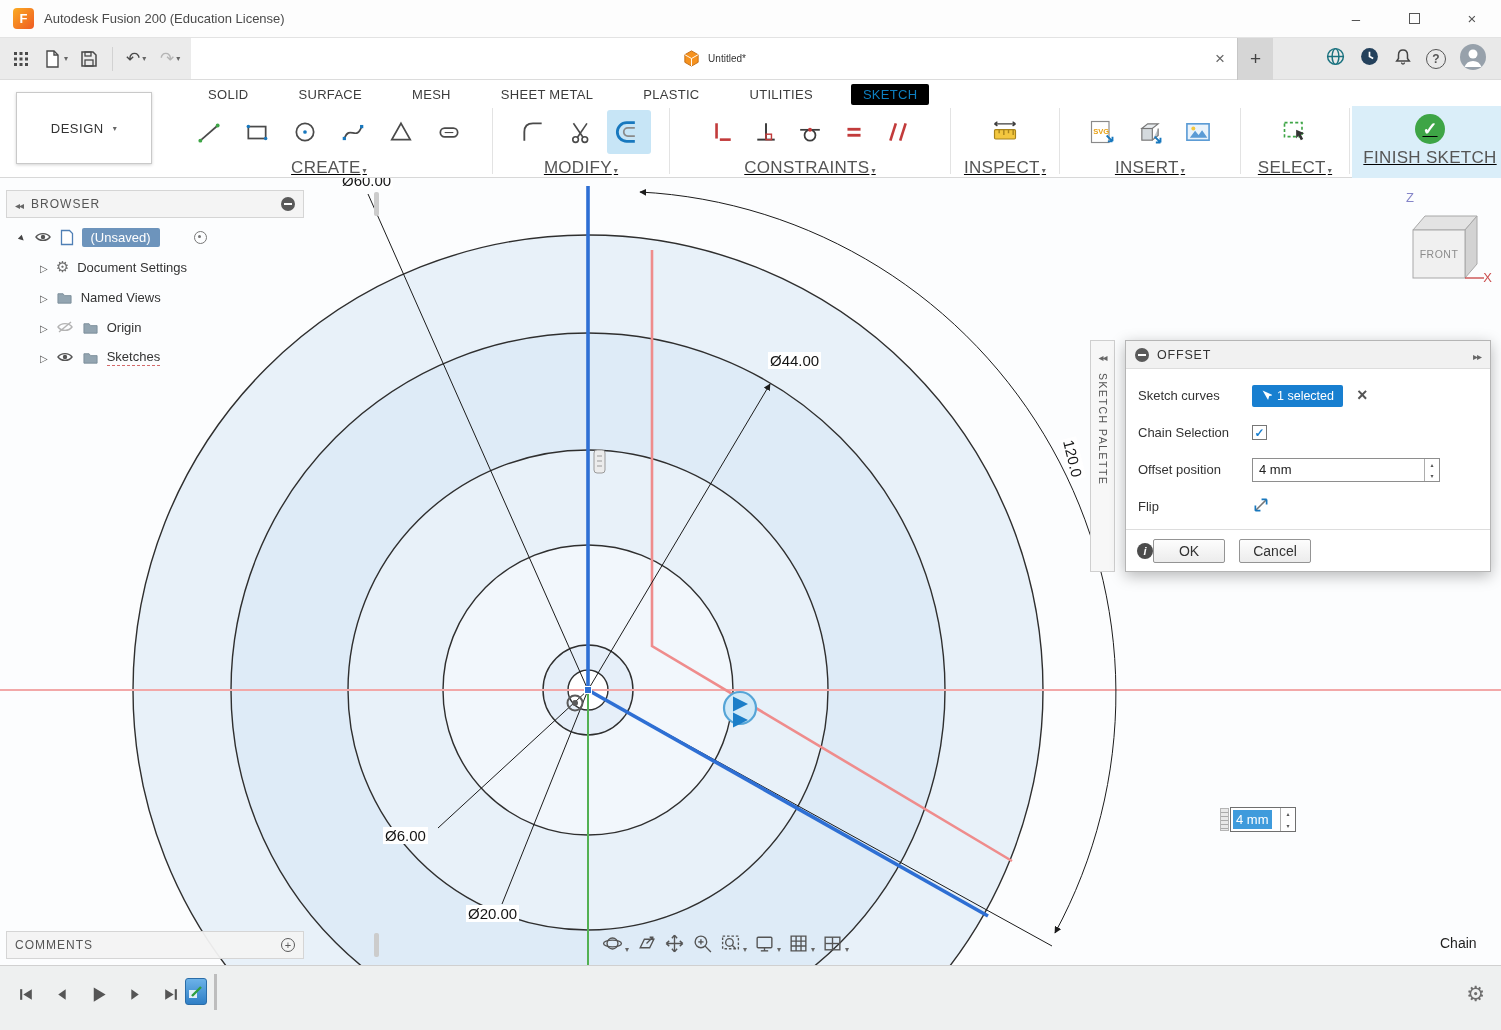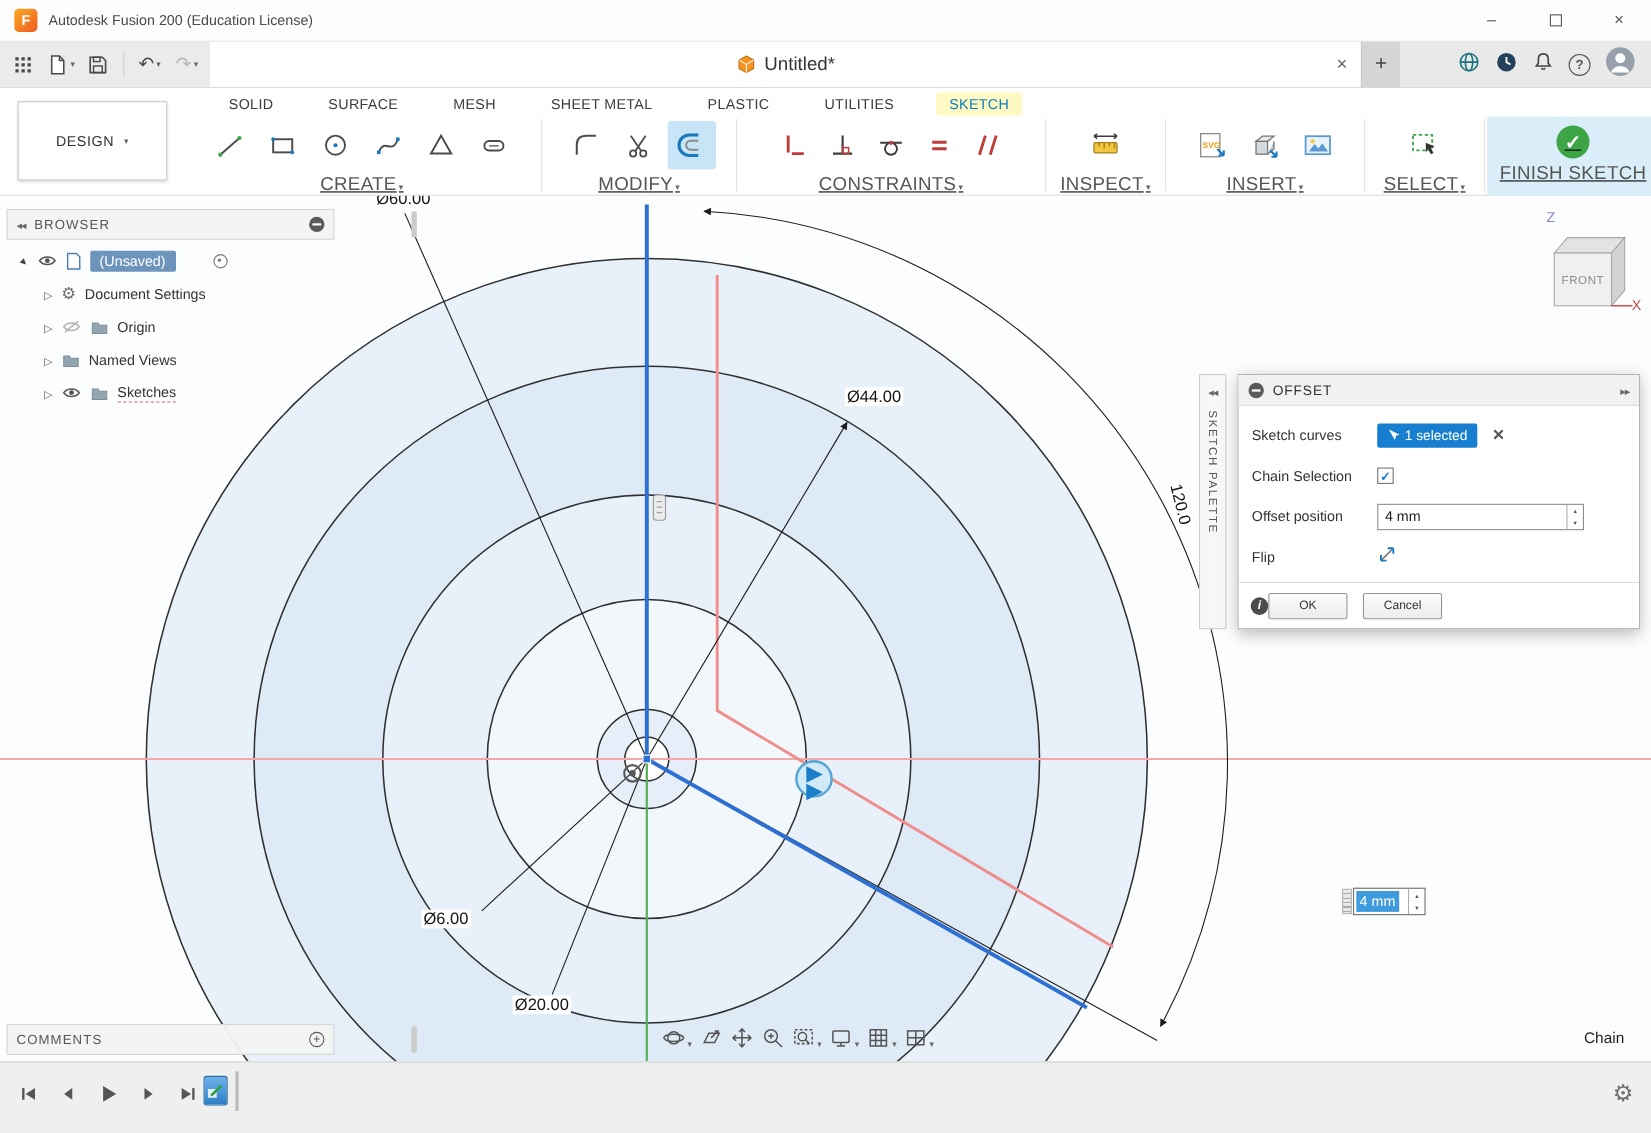--- a/index.html
+++ b/index.html
@@ -25,42 +25,42 @@
     background:#ebebeb;border-bottom:1px solid #dcdcdc;}
   .qat{display:flex;align-items:center;padding:0 6px;gap:4px;background:#ebebeb;}
   .qbtn{height:30px;min-width:30px;display:flex;align-items:center;justify-content:center;
     border-radius:3px;color:#4a4a4a;padding:0 2px;}
   .qsep{width:1px;height:24px;background:#d2d2d2;margin:0 4px;}
   .caret::after{content:"▾";font-size:8px;color:#666;margin-left:2px;}
   .undo-g{font-size:17px;color:#4a4a4a;}
   .redo-g{font-size:17px;color:#b5b5b5;}
   .tabstrip{flex:1;background:#fff;display:flex;align-items:center;justify-content:center;
     position:relative;}
-  .doc-tab{display:flex;align-items:center;gap:7px;font-size:17px;color:#333;}
+  .doc-tab{display:flex;align-items:center;gap:7px;font-size:10px;color:#333;}
   .tab-close{position:absolute;right:12px;top:0;height:100%;display:flex;align-items:center;
     color:#666;font-size:14px;}
   .tab-close::after{content:"×";font-size:17px;}
   .newtab{width:36px;height:42px;background:#d6d6d6;border-left:1px solid #c6c6c6;
     display:flex;align-items:center;justify-content:center;color:#444;}
   .newtab::after{content:"+";font-size:19px;}
   .right-icons{width:228px;background:#e9e9e9;display:flex;align-items:center;
     justify-content:flex-end;gap:13px;padding-right:14px;}
   .help-ico{width:20px;height:20px;border:1.5px solid #555;border-radius:50%;
     display:flex;align-items:center;justify-content:center;font-size:12px;color:#555;font-weight:bold;}
   .help-ico::after{content:"?";}
 
   
   .ribbon{position:absolute;top:80px;left:0;right:0;height:98px;background:#fff;
     border-bottom:1px solid #d8d8d8;}
   .ws-box{position:absolute;left:16px;top:12px;width:136px;height:72px;background:#fff;
     border:1px solid #c9c9c9;box-shadow:0 1px 3px rgba(0,0,0,.18);display:flex;
     align-items:center;justify-content:center;gap:7px;font-size:13px;color:#333;letter-spacing:.5px;}
   .rtabs{position:absolute;left:196px;top:2px;display:flex;gap:26px;align-items:center;height:24px;}
   .rtab{font-size:13px;color:#3c3c3c;padding:3px 12px;letter-spacing:.3px;}
-  .rtab.active{background:#fef9c3;color:#0d7fc0;border-radius:2px;}
+  .rtab.active{background:#000000;color:#0d7fc0;border-radius:2px;}
   .groups{position:absolute;left:168px;top:26px;display:flex;height:72px;}
   .group{display:flex;flex-direction:column;text-decoration:underline;}
   .tools{display:flex;align-items:center;justify-content:center;gap:4px;height:52px;}
   .gl{height:18px;font-size:17px;color:#555;text-align:center;letter-spacing:.3px;}
   .sep{width:1px;background:#e3e3e3;height:66px;margin:2px 2px 0 2px;}
   .tool{width:44px;height:44px;display:flex;align-items:center;justify-content:center;border-radius:3px;}
   .tool.small{width:40px;}
   .tool.active{background:#c7e5f6;}
   .finish{background:#daeef9;width:156px;align-items:center;}
   .chk-circle{width:30px;height:30px;border-radius:50%;background:#3ea546;color:#fff;
@@ -131,21 +131,21 @@
   .spin{width:15px;height:100%;border-left:1px solid #adadad;display:flex;flex-direction:column;}
   .spin .up,.spin .dn{flex:1;display:flex;align-items:center;justify-content:center;
     font-size:6px;color:#555;}
   .spin .up::after{content:"▴";}
   .spin .dn::after{content:"▾";}
   .ofoot{border-top:1px solid #ddd;height:42px;display:flex;align-items:center;padding:0 11px;}
   .info-ico{width:16px;height:16px;border-radius:50%;background:#4c4c4c;color:#fff;font-size:11px;
     font-style:italic;font-weight:bold;display:flex;align-items:center;justify-content:center;}
   .info-ico::after{content:"i";}
   .btn{height:24px;min-width:72px;background:linear-gradient(#fdfdfd,#ececec);
-    border:1px solid #949494;border-radius:2px;font-size:11px;color:#333;
+    border:1px solid #949494;border-radius:2px;font-size:14px;color:#333;
     display:flex;align-items:center;justify-content:center;}
   .ofoot .btn + .btn{margin-left:14px;}
   .ofoot .btn:first-of-type{margin-left:auto;}
 
   
   .finput{position:absolute;left:1220px;top:628px;display:flex;align-items:center;height:27px;}
   .fgrip{width:9px;height:23px;background:#e8e8e8;border:1px solid #b5b5b5;margin-right:1px;
     background-image:repeating-linear-gradient(#e8e8e8 0 3px,#aaa 3px 4px);}
   .fbox{width:66px;height:25px;border:1px solid #6f6f6f;background:#fff;display:flex;align-items:center;}
   .fsel{background:#3f9bdc;color:#fff;font-size:13px;padding:2px 3px;margin-left:2px;}
@@ -558,35 +558,35 @@
         <span class="chip">(Unsaved)</span>
         <span class="target-ico" style="margin-left:26px"></span>
       </div>
       <div class="trow">
         <span class="exp" style="margin-left:32px"></span>
         <span class="gear-g">⚙</span>
         <span>Document Settings</span>
       </div>
       <div class="trow">
         <span class="exp" style="margin-left:32px"></span>
+        <svg width="17" height="15" viewBox="0 0 18 16">
+            <path d="M2 4 h5.5 l1.5 2 H16 v8 H2 z" fill="#93a5b1" stroke="#7c8e9a"></path>
+          </svg>
+        <span>Named Views</span>
+      </div>
+      <div class="trow">
+        <span class="exp" style="margin-left:32px"></span>
         <svg width="18" height="16" viewBox="0 0 18 16">
             <path d="M2 8 C5 3.5 13 3.5 16 8 C13 12.5 5 12.5 2 8 z" fill="none" stroke="#b3b3b3" stroke-width="1.4"></path>
             <line x1="3" y1="13" x2="15" y2="3" stroke="#b3b3b3" stroke-width="1.4"></line>
           </svg>
         <svg width="17" height="15" viewBox="0 0 18 16">
             <path d="M2 4 h5.5 l1.5 2 H16 v8 H2 z" fill="#93a5b1" stroke="#7c8e9a"></path>
           </svg>
         <span>Origin</span>
-      </div>
-      <div class="trow">
-        <span class="exp" style="margin-left:32px"></span>
-        <svg width="17" height="15" viewBox="0 0 18 16">
-            <path d="M2 4 h5.5 l1.5 2 H16 v8 H2 z" fill="#93a5b1" stroke="#7c8e9a"></path>
-          </svg>
-        <span>Named Views</span>
       </div>
       <div class="trow">
         <span class="exp" style="margin-left:32px"></span>
         <svg width="18" height="16" viewBox="0 0 18 16">
             <path d="M2 8 C5 3.5 13 3.5 16 8 C13 12.5 5 12.5 2 8 z" fill="none" stroke="#555" stroke-width="1.4"></path>
             <circle cx="9" cy="8" r="2.2" fill="#555"></circle>
           </svg>
         <svg width="17" height="15" viewBox="0 0 18 16">
             <path d="M2 4 h5.5 l1.5 2 H16 v8 H2 z" fill="#93a5b1" stroke="#7c8e9a"></path>
           </svg>

